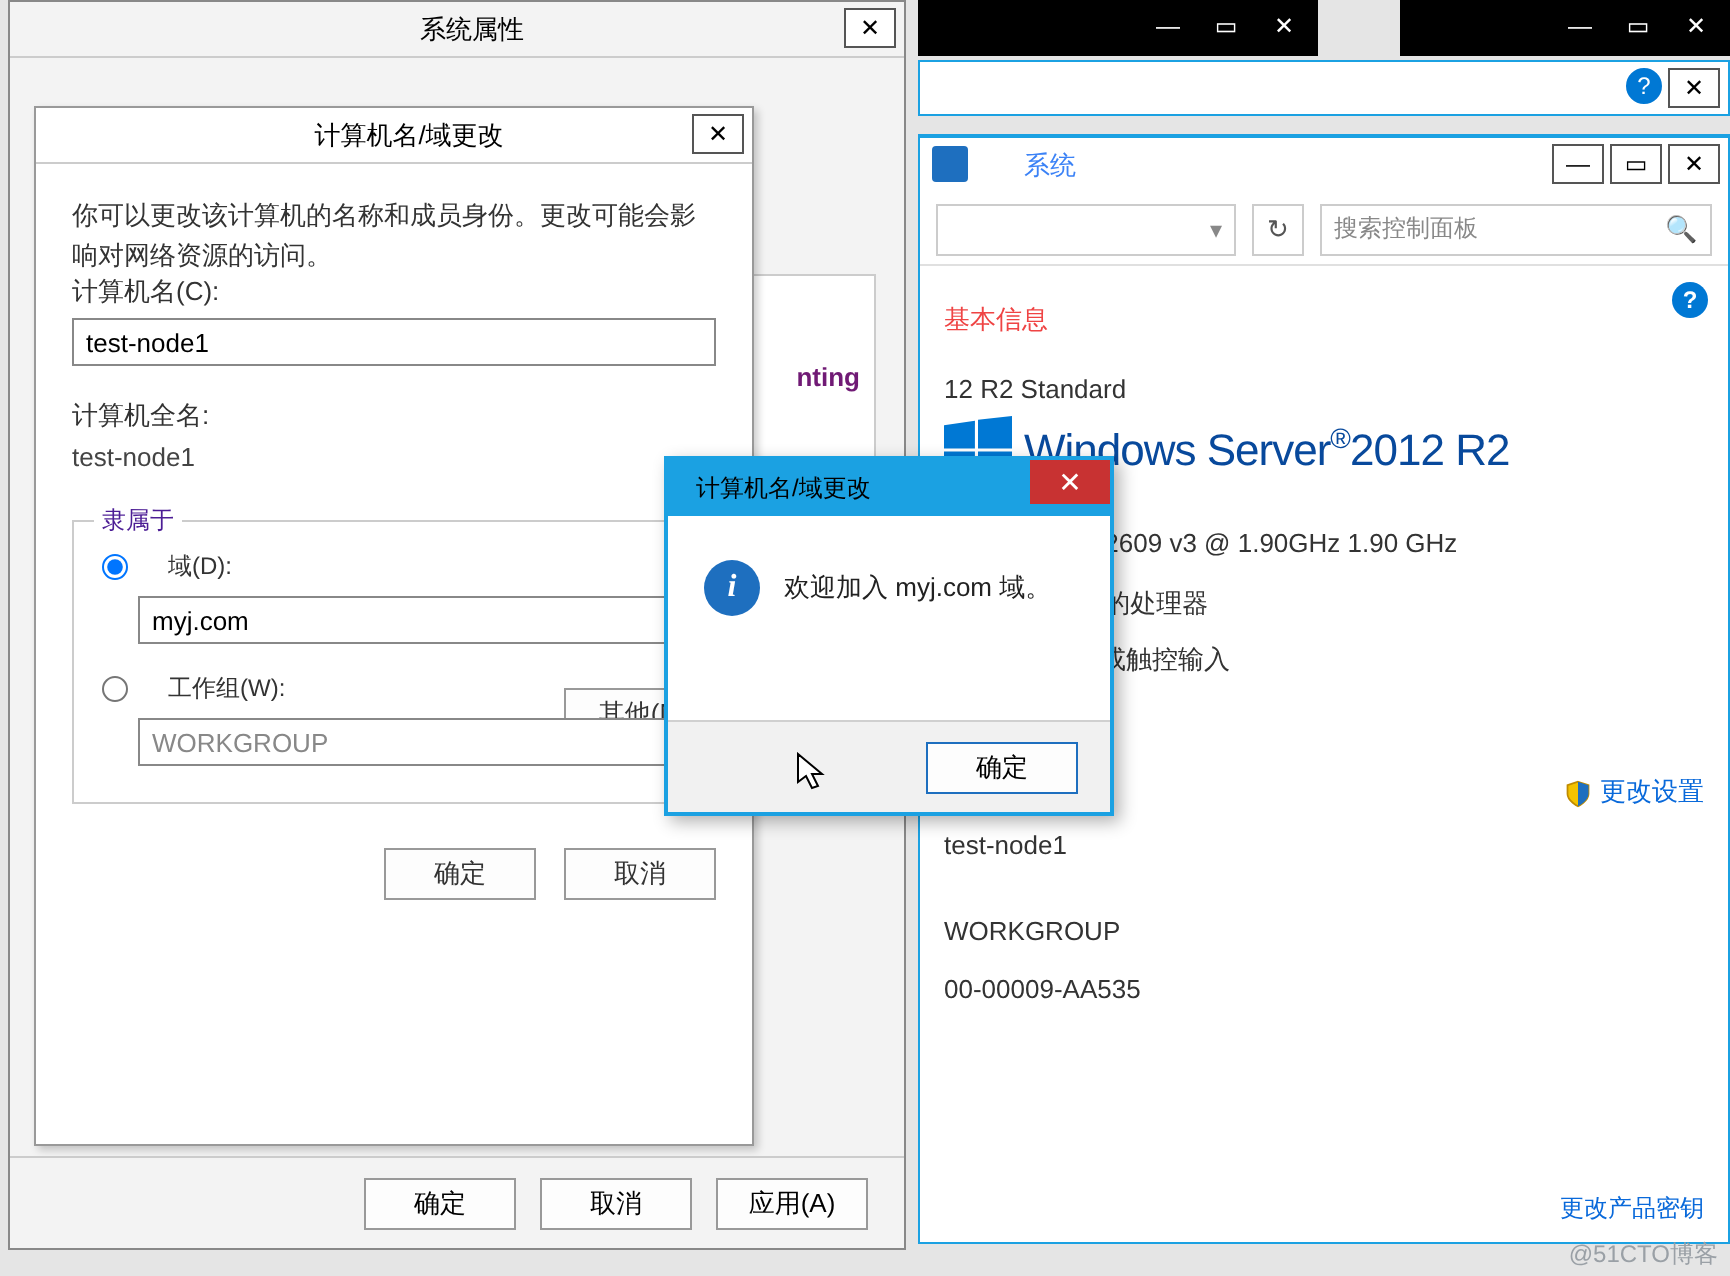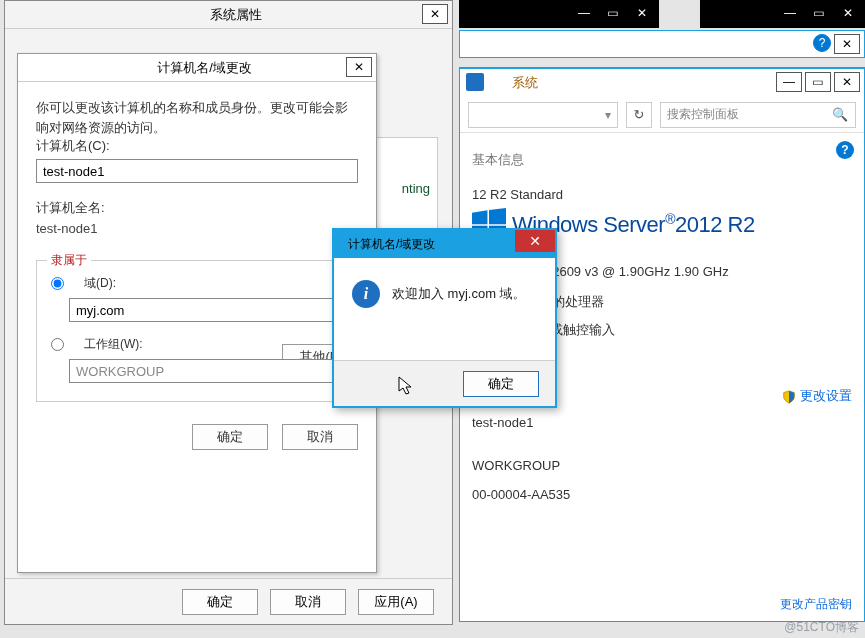--- a/index.html
+++ b/index.html
@@ -5,21 +5,21 @@
   * { box-sizing: border-box; font-family: "Segoe UI", "Microsoft YaHei", Tahoma, sans-serif; }
   body { margin: 0; width: 865px; height: 638px; background: #e5e5e5; position: relative; overflow: hidden; }
 
   .winbtn { display: inline-flex; align-items: center; justify-content: center; width: 26px; height: 20px; border: 1px solid #555; background: #fff; font-size: 12px; line-height: 1; }
   .winbtn.dark { background: #000; color: #fff; border-color: #000; }
   .titlebar-btns { position: absolute; top: 0; display: flex; gap: 3px; }
 
   
   .bgwin { position: absolute; left: 459px; top: 67px; width: 406px; height: 555px; background: #fff; border: 1px solid #1ba1e2; border-top-width: 2px; }
   .bgwin .titlebar { height: 28px; background: #fff; position: relative; }
-  .bgwin .title { position: absolute; left: 52px; top: 5px; font-size: 13px; color: #a16207; }
+  .bgwin .title { position: absolute; left: 52px; top: 5px; font-size: 13px; color: #3b82f6; }
   .bgwin .icon-sys { position: absolute; left: 6px; top: 4px; width: 18px; height: 18px; background: #1e6fbf; border-radius: 2px; }
   .bgwin .toolbar { display: flex; align-items: center; height: 36px; padding: 4px 8px; gap: 8px; border-bottom: 1px solid #e0e0e0; }
   .addr { flex: 0 0 150px; height: 26px; border: 1px solid #ccc; display: flex; align-items: center; justify-content: flex-end; padding-right: 6px; font-size: 12px; color: #888; }
   .refresh { width: 26px; height: 26px; border: 1px solid #ccc; display: flex; align-items: center; justify-content: center; font-size: 13px; color: #555; }
   .search { flex: 1; height: 26px; border: 1px solid #ccc; display: flex; align-items: center; padding: 0 6px; font-size: 12px; color: #888; }
   .search .mag { margin-left: auto; font-size: 13px; color: #666; }
   .helpicon { position: absolute; right: 10px; top: 72px; width: 18px; height: 18px; border-radius: 50%; background: #0078d4; color: #fff; font-size: 12px; display: flex; align-items: center; justify-content: center; font-weight: bold; }
   .content { padding: 8px 12px; font-size: 13px; color: #333; }
   .link { color: #0969da; }
   .smallshield { width: 14px; height: 14px; display: inline-block; vertical-align: middle; }
@@ -27,32 +27,32 @@
 
   
   .topdark { position: absolute; top: 0; height: 28px; background: #000; }
 
   
   .propwin { position: absolute; left: 4px; top: 0; width: 449px; height: 625px; background: #f3f3f3; border: 1px solid #888; }
   .propwin .titlebar { height: 28px; text-align: center; font-size: 13px; line-height: 28px; position: relative; border-bottom: 1px solid #ccc; padding-left: 15px; }
   .propwin .closebx { position: absolute; right: 4px; top: 3px; }
   .propwin .body { position: relative; height: calc(100% - 28px - 46px); }
   .tabstub { position: absolute; right: 14px; top: 108px; width: 70px; height: 190px; background: #fff; border: 1px solid #ccc; }
-  .stubtxt { position: absolute; right: 22px; top: 152px; color: #14532d; font-size: 13px; }
+  .stubtxt { position: absolute; right: 22px; top: 152px; color: #701a75; font-size: 13px; font-weight: bold; }
   .propwin .footer { position: absolute; bottom: 0; left: 0; right: 0; height: 46px; border-top: 1px solid #ccc; display: flex; align-items: center; justify-content: flex-end; gap: 12px; padding-right: 18px; }
   .btn { min-width: 76px; height: 26px; background: #fdfdfd; border: 1px solid #999; font-size: 13px; display: inline-flex; align-items: center; justify-content: center; }
 
   
   .dlgchange { position: absolute; left: 12px; top: 24px; width: 360px; height: 520px; background: #fff; border: 1px solid #999; box-shadow: 2px 2px 4px rgba(0,0,0,.2); }
   .dlgchange .titlebar { height: 28px; background: #fff; text-align: center; font-size: 13px; line-height: 28px; border-bottom: 1px solid #ccc; position: relative; }
   .dlgchange .body { padding: 16px 18px; font-size: 13px; color: #333; }
   .field { width: 100%; height: 24px; border: 1px solid #888; padding: 2px 6px; font-size: 13px; background: #fff; }
   .field.disabled { color: #888; background: #fff; }
   .group { border: 1px solid #ccc; margin-top: 24px; padding: 14px 14px 18px; position: relative; }
-  .group-label { position: absolute; top: -9px; left: 10px; background: #fff; padding: 0 4px; font-size: 12px; color: #b91c1c; }
+  .group-label { position: absolute; top: -9px; left: 10px; background: #fff; padding: 0 4px; font-size: 12px; color: #4c1d95; }
   .radio { display: flex; align-items: center; gap: 20px; font-size: 12px; color: #333; margin-bottom: 4px; }
   .radio input { margin: 0; }
   .dlgchange .otherbtn { position: absolute; right: 18px; top: 262px; }
 
   
   .dlgmsg { position: absolute; left: 332px; top: 228px; width: 225px; height: 180px; background: #fff; border: 2px solid #1ba1e2; box-shadow: 3px 3px 8px rgba(0,0,0,.3); }
   .dlgmsg .titlebar { height: 28px; background: #1ba1e2; color: #000; font-size: 12px; display: flex; align-items: center; padding-left: 14px; position: relative; }
   .dlgmsg .redclose { position: absolute; right: 0; top: 0; width: 40px; height: 22px; background: #c83232; color: #fff; display: flex; align-items: center; justify-content: center; font-size: 14px; }
   .dlgmsg .body { padding: 22px 18px 10px; font-size: 13px; color: #222; display: flex; align-items: center; gap: 12px; }
   .infoicon { width: 28px; height: 28px; border-radius: 50%; background: #1e6fbf; color: #fff; display: flex; align-items: center; justify-content: center; font-weight: bold; font-size: 16px; font-style: italic; font-family: Georgia, serif; }
@@ -111,21 +111,21 @@
       </div>
     <div class="refresh">↻</div>
     <div class="search">
       <span>搜索控制面板</span>
       <span class="mag">🔍</span>
     </div>
   </div>
   <span class="helpicon">?</span>
 
   <div class="content">
-    <div style="color:#737373; margin:10px 0 18px;">基本信息</div>
+    <div style="color:#ef4444; margin:10px 0 18px;">基本信息</div>
     <div style="margin-bottom:6px;">12 R2 Standard</div>
     <div class="wslogo">
       <svg class="winflag" viewBox="0 0 88 88">
         <polygon points="0,12 40,6 40,42 0,42" fill="#0078d4"></polygon>
         <polygon points="44,5 88,0 88,42 44,42" fill="#0078d4"></polygon>
         <polygon points="0,46 40,46 40,82 0,76" fill="#0078d4"></polygon>
         <polygon points="44,46 88,46 88,88 44,83" fill="#0078d4"></polygon>
       </svg>
       <span class="wstext">
         <span>Windows Server</span><span class="thin" style="font-size:14px; vertical-align:super;">®</span><span>2012</span> <span class="thin">R2</span>
@@ -141,21 +141,21 @@
       <span style="margin-left:auto;">
         <svg class="smallshield" viewBox="0 0 16 16">
             <path d="M8 1 L14 3 V8 C14 12 8 15 8 15 C8 15 2 12 2 8 V3 Z" fill="#f3c300" stroke="#c08b00"></path>
             <path d="M8 1 L14 3 V8 C14 12 8 15 8 15 Z" fill="#1e6fbf"></path>
           </svg>
         <span class="link">更改设置</span>
       </span>
     </div>
     <div style="margin-top:10px;">test-node1</div>
     <div style="margin-top:28px;">WORKGROUP</div>
-    <div style="margin-top:14px;">00-00004-AA535</div>
+    <div style="margin-top:14px;">00-00009-AA535</div>
   </div>
   <span class="bottomlink link">更改产品密钥</span>
 </div>
 
 <div class="propwin">
   <div class="titlebar">
     <span>系统属性</span>
     <span class="closebx winbtn">✕</span>
   </div>
   <div class="body">

